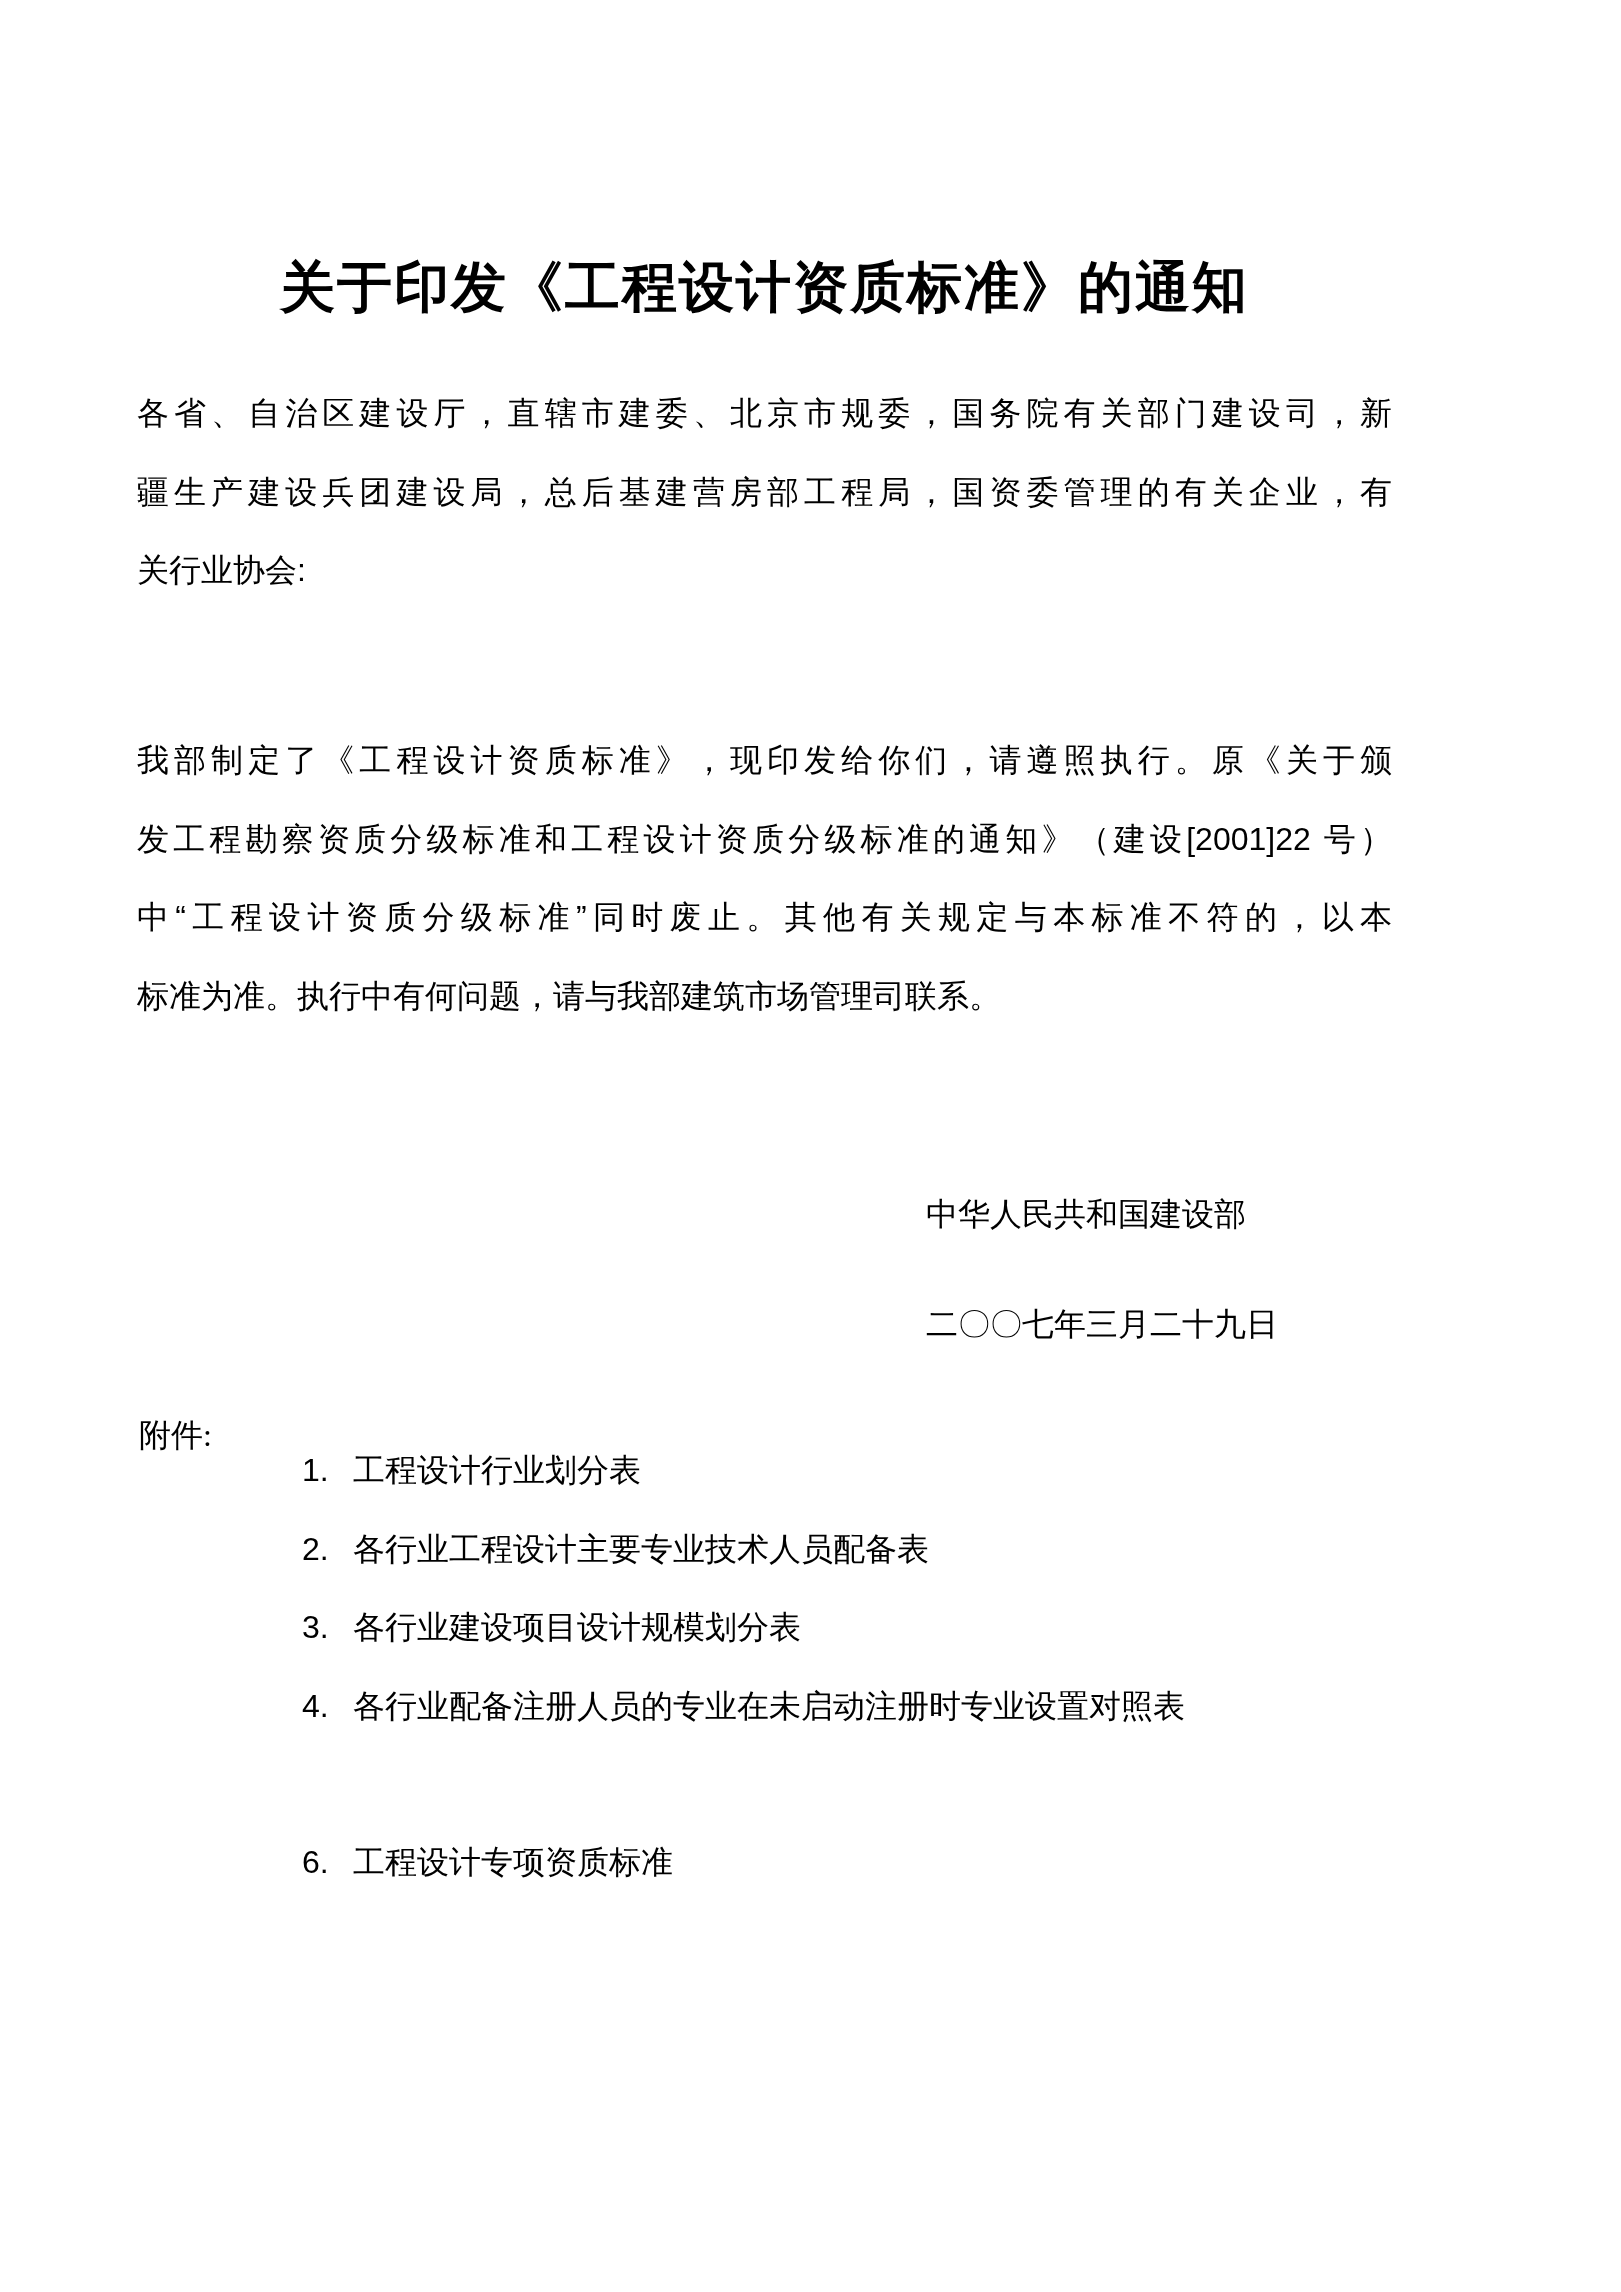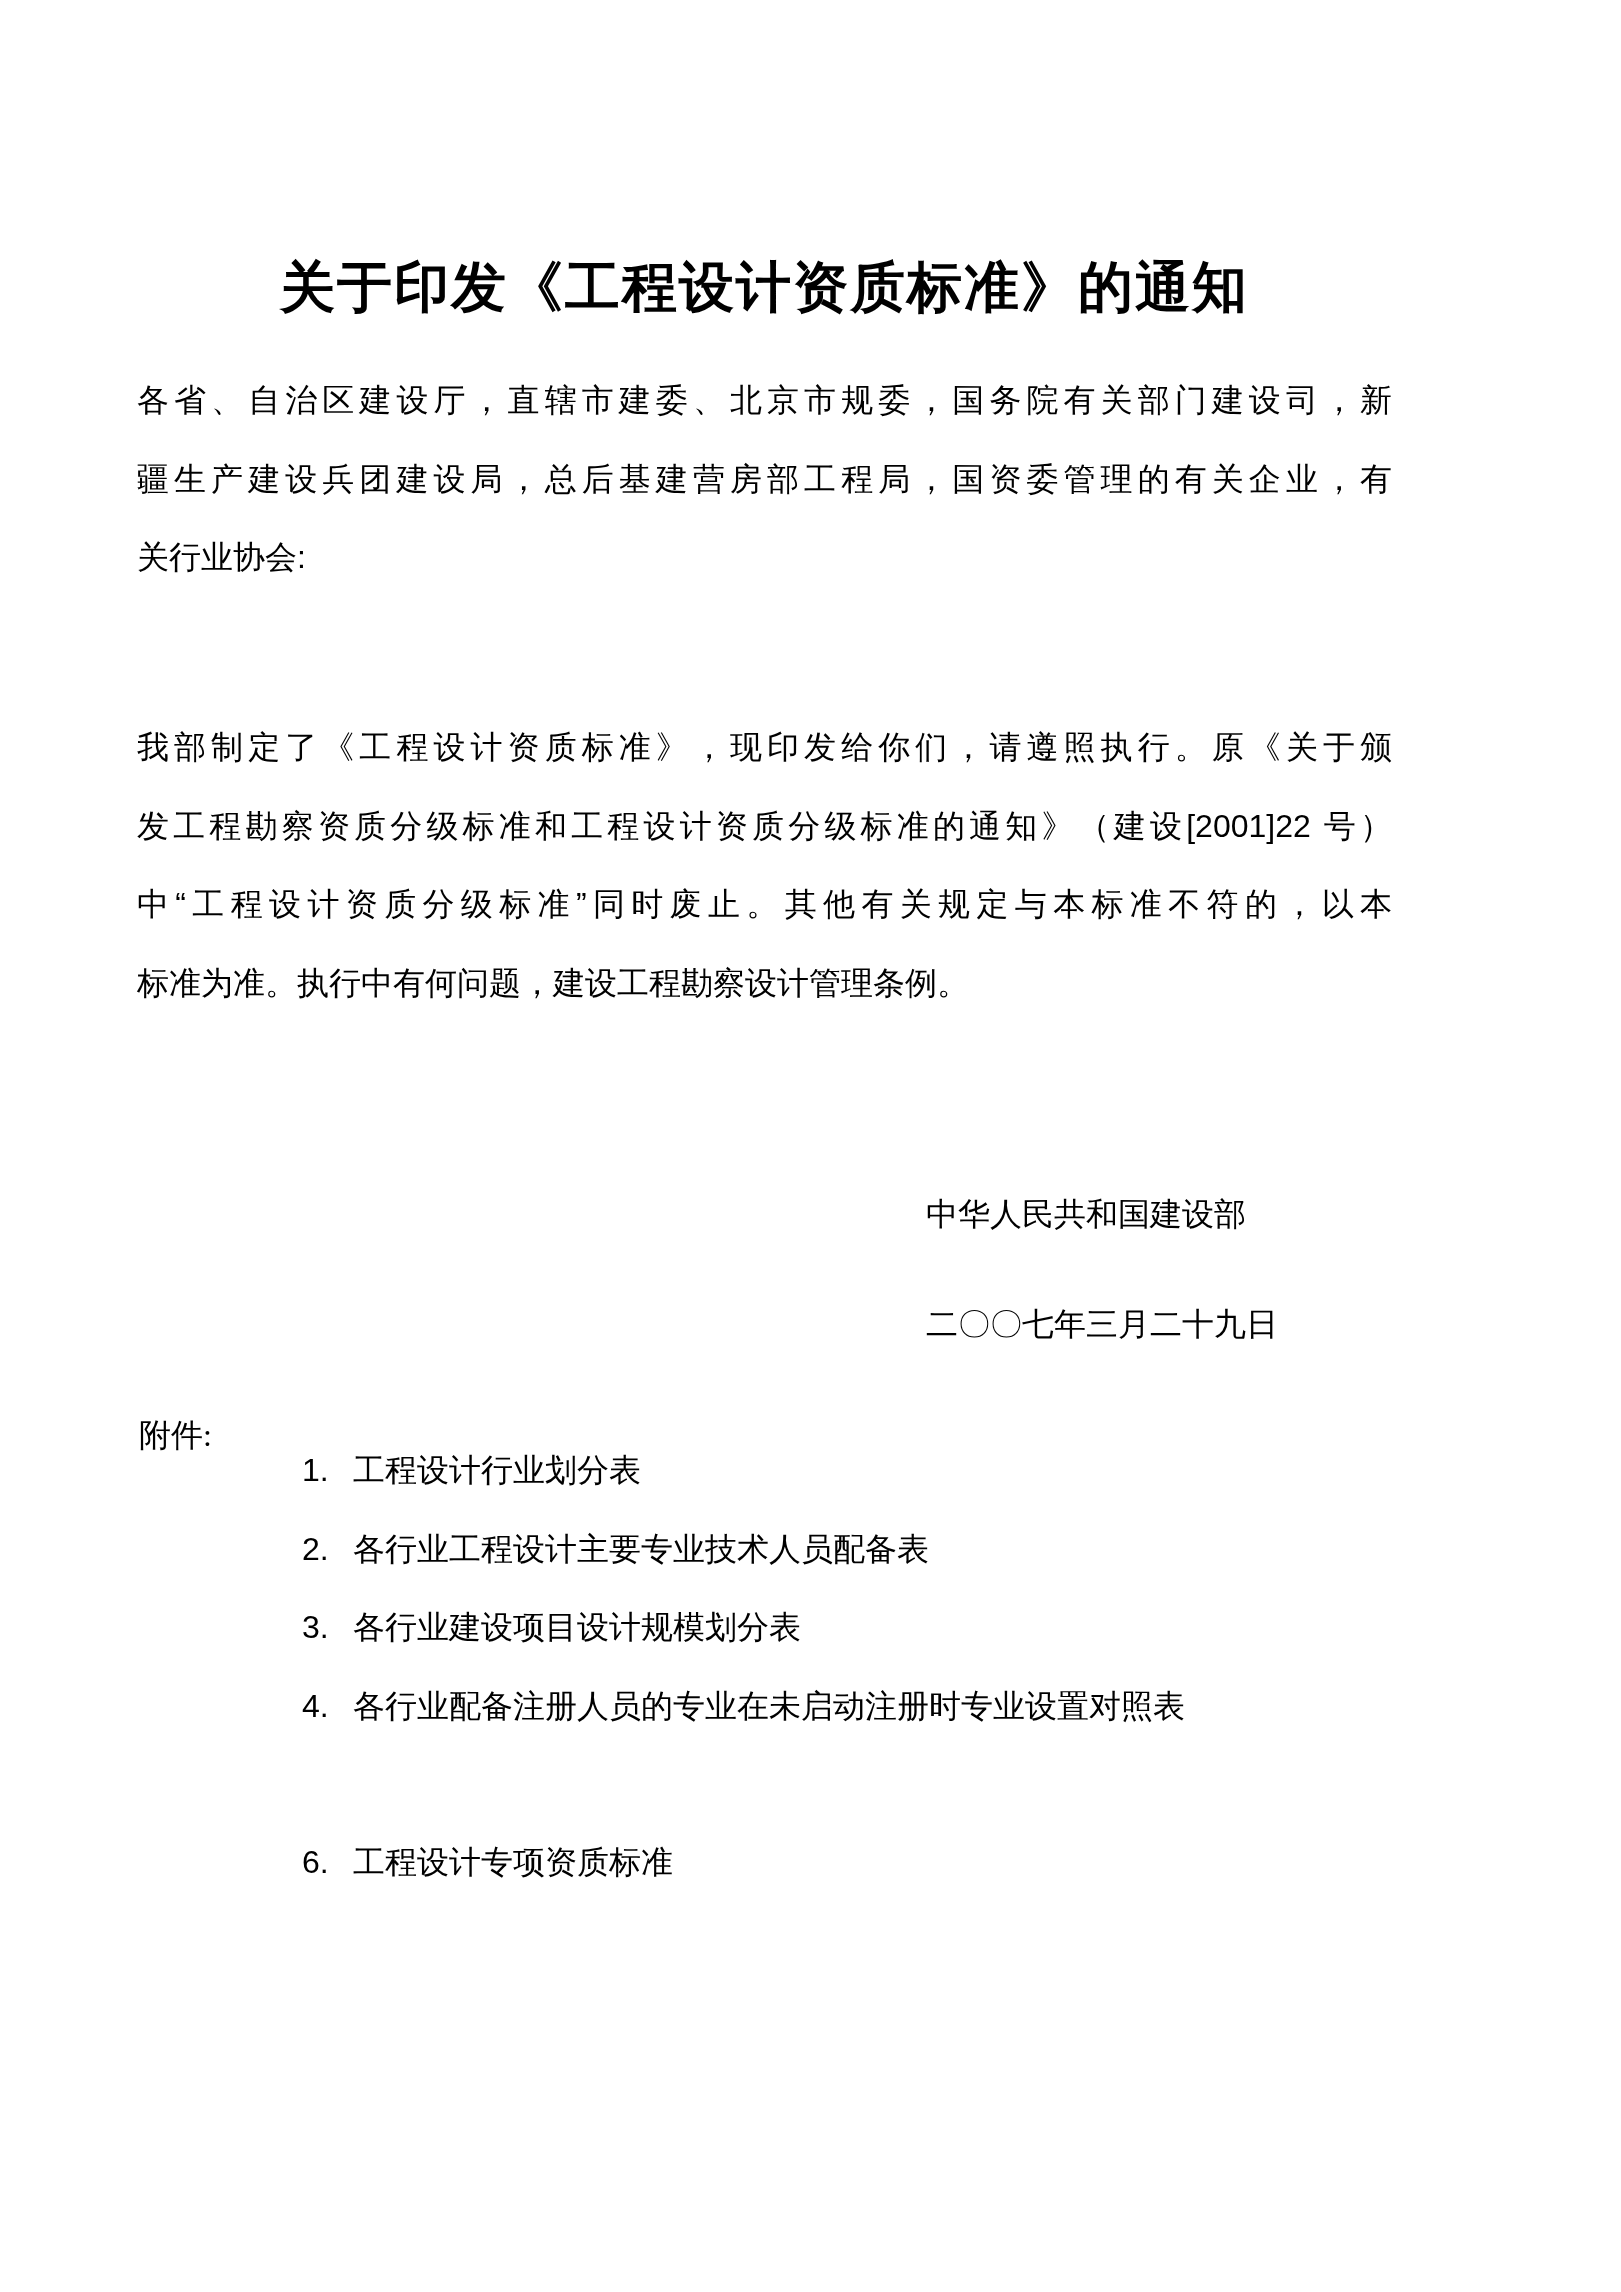--- a/index.html
+++ b/index.html
@@ -27,20 +27,21 @@
     letter-spacing: 2px;
     text-align: center;
     white-space: nowrap;
   }
   .line {
     position: absolute;
     left: 137px;
     width: 1255px;
     font-size: 32px;
     line-height: 1.3;
+    margin-top: 13px;
   }
   .line.justify {
     text-align: justify;
     text-align-last: justify;
   }
   .line.indent {
     text-indent: 76px;
   }
   .sig-line {
     position: absolute;
@@ -77,21 +78,21 @@
 
   <h1 class="doc-title">关于印发《工程设计资质标准》的通知</h1>
 
   <div class="line justify" style="top:380px">各省、自治区建设厅，直辖市建委、北京市规委，国务院有关部门建设司，新</div>
   <div class="line" style="top:537px">关行业协会:</div>
   <div class="line justify" style="top:459px">疆生产建设兵团建设局，总后基建营房部工程局，国资委管理的有关企业，有</div>
 
   <div class="line justify" style="top:727px">我部制定了《工程设计资质标准》，现印发给你们，请遵照执行。原《关于颁</div>
   <div class="line justify" style="top:806px">发工程勘察资质分级标准和工程设计资质分级标准的通知》（建设[2001]22 号）</div>
   <div class="line justify" style="top:884px">中“工程设计资质分级标准”同时废止。其他有关规定与本标准不符的，以本</div>
-  <div class="line" style="top:963px">标准为准。执行中有何问题，建设工程勘察设计管理条例。</div>
+  <div class="line" style="top:963px">标准为准。执行中有何问题，请与我部建筑市场管理司联系。</div>
 
   <div class="sig-line" style="top:1194px">中华人民共和国建设部</div>
   <div class="sig-line" style="top:1304px">二〇〇七年三月二十九日</div>
 
   <div class="attach-label" style="top:1415px">附件:</div>
 
   <div class="attach-row" style="top:1415px">
     <span class="attach-num">1.</span><span>工程设计行业划分表</span>
   </div>
   <div class="attach-row" style="top:1494px">

